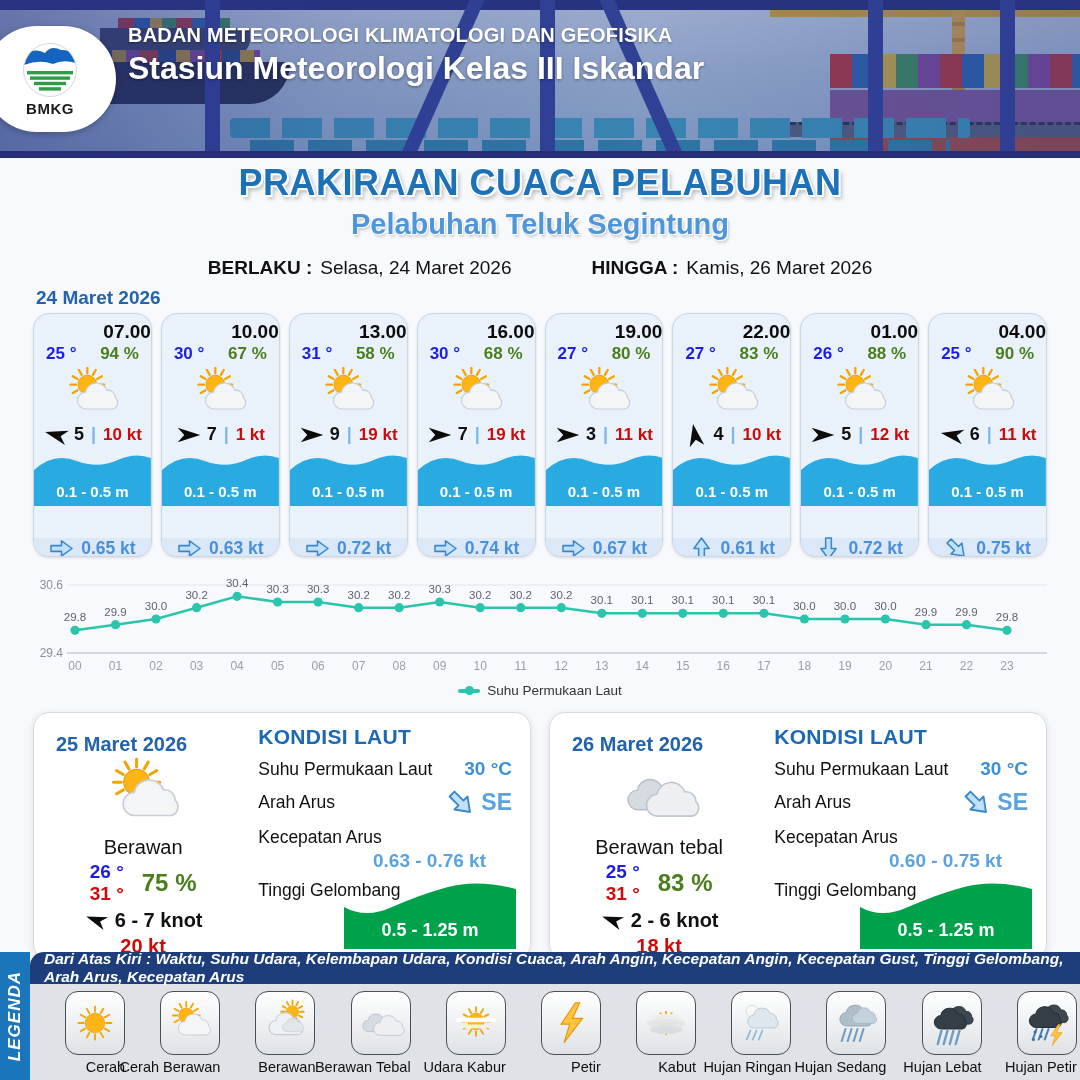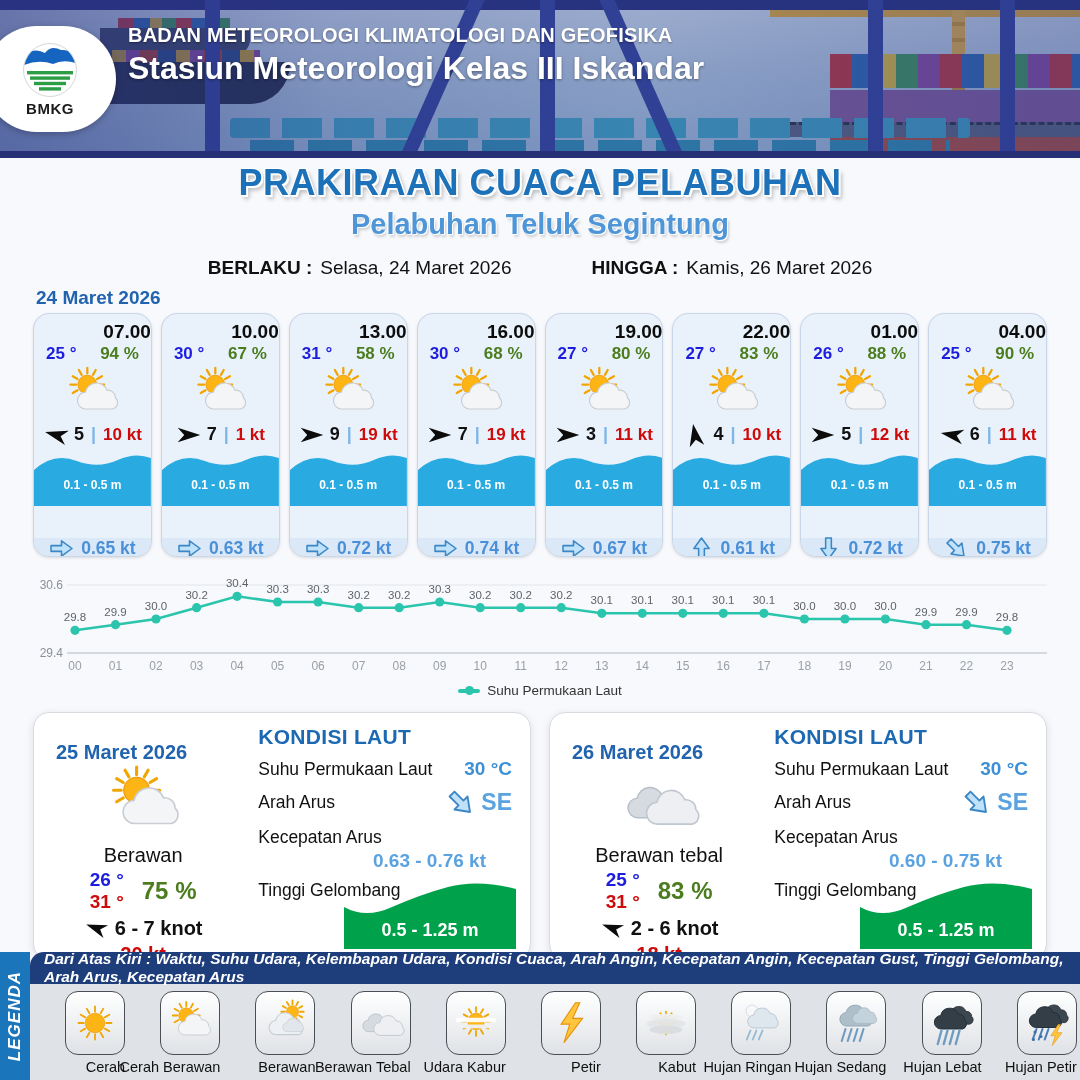--- a/index.html
+++ b/index.html
@@ -55,36 +55,36 @@
   .c-icon{height:68px;display:flex;align-items:center;justify-content:center;}
   .c-icon svg{width:74px;height:60px;}
   .c-wind{display:flex;align-items:center;justify-content:center;gap:5px;height:30px;font-weight:bold;}
   .dart{display:inline-flex;width:26px;height:18px;}
   .dart svg{width:100%;height:100%;}
   .c-wspd{font-size:18px;color:#111;}
   .c-sep{color:#7fb6e8;font-size:18px;margin:0 2px;}
   .c-gust{font-size:17px;color:#cf0a0a;}
   .c-wave{position:relative;height:58px;margin-top:3px;flex:none;}
   .c-wave svg{position:absolute;inset:0;width:100%;height:100%;}
-  .c-wave span{position:absolute;left:0;right:0;bottom:14px;text-align:center;color:#fff;font-weight:bold;font-size:12px;}
+  .c-wave span{position:absolute;left:0;right:0;bottom:6px;text-align:center;color:#fff;font-weight:bold;font-size:15px;}
   .c-cur{height:36px;background:#dbe8f7;display:flex;align-items:center;justify-content:center;gap:7px;color:#4a90d9;font-weight:bold;font-size:17.5px;margin-top:32px;}
   .barrow{display:inline-flex;width:25px;height:21px;}
   .barrow svg{width:100%;height:100%;}
 
   
   .chart-wrap{padding:0 33px;margin-top:12px;}
   .chart-wrap svg{overflow:visible;display:block;}
   .chart-legend{display:flex;align-items:center;justify-content:center;gap:7px;margin-top:6px;font-size:13.5px;color:#333;}
   .cl-marker{position:relative;width:22px;height:4px;background:#2bc4ad;border-radius:2px;}
   .cl-marker:before{content:"";position:absolute;left:7px;top:-2.5px;width:9px;height:9px;border-radius:50%;background:#2bc4ad;}
 
   
   .daily-row{display:flex;gap:18px;padding:0 33px;margin-top:14px;}
   .dcard{flex:1;height:246px;background:#fff;border:1px solid #d7dbe0;border-radius:16px;box-shadow:0 2px 8px rgba(0,0,0,.10);display:flex;}
-  .dleft{width:44%;display:flex;flex-direction:column;align-items:center;padding-top:28px;}
+  .dleft{width:44%;display:flex;flex-direction:column;align-items:center;padding-top:20px;}
   .ddate{align-self:flex-start;margin-left:22px;font-size:20px;font-weight:bold;color:#2163ae;}
   .dicon{height:82px;margin-top:-2px;}
   .dicon svg{width:100px;height:82px;}
   .dcond{font-size:20px;color:#111;margin-top:0px;}
   .dtemps{display:flex;align-items:center;gap:18px;margin-top:2px;}
   .tcol{display:flex;flex-direction:column;line-height:1.15;font-size:19px;font-weight:bold;}
   .tmin{color:#1d1de0;}
   .tmax{color:#cf0a0a;}
   .dhum{font-size:24px;font-weight:bold;color:#4b7d1f;}
   .dwind{display:flex;align-items:center;gap:7px;margin-top:4px;font-size:20px;font-weight:bold;color:#111;}

